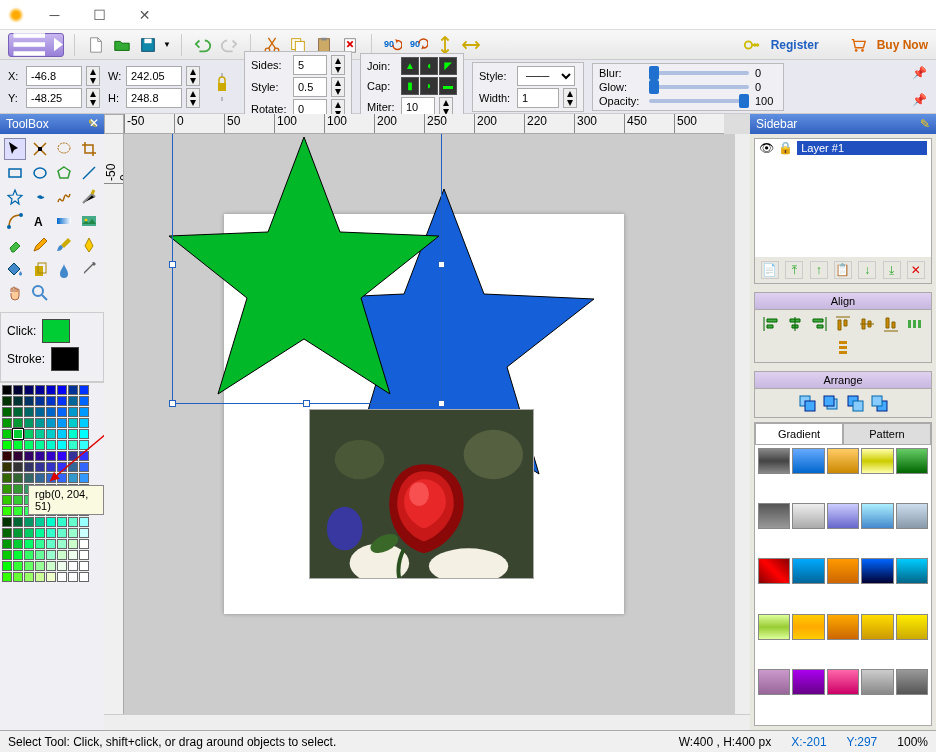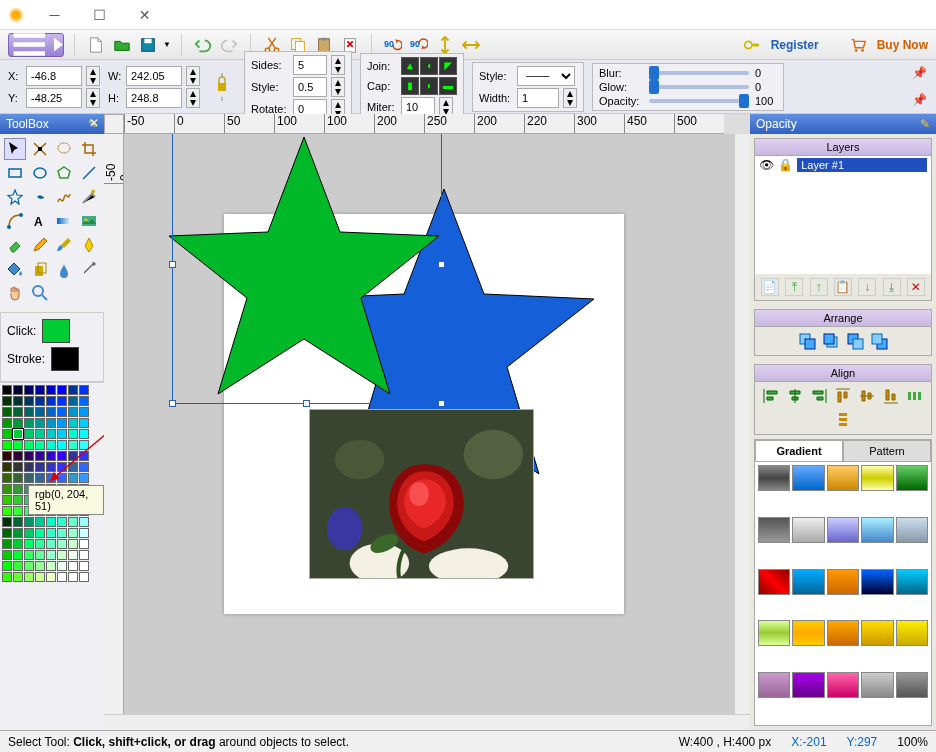--- a/index.html
+++ b/index.html
@@ -87,28 +87,28 @@
 .section { margin: 4px; border: 1px solid #aaa; }
 .section-hdr { background: linear-gradient(#e0d0f0, #c8b8e0); text-align: center; font-size: 11px; padding: 2px; border-bottom: 1px solid #aaa; }
 .layer-row { display: flex; align-items: center; padding: 2px 4px; gap: 4px; background: #fff; }
 .layer-name { background: #2050c0; color: #fff; padding: 1px 4px; flex: 1; font-size: 11px; }
 .layer-btns { display: flex; gap: 2px; padding: 4px; justify-content: space-around; }
 .layer-btns span { width: 18px; height: 18px; border: 1px solid #ccc; display: flex; align-items: center; justify-content: center; font-size: 12px; }
 .align-btns, .arrange-btns { display: flex; flex-wrap: wrap; gap: 4px; padding: 4px; justify-content: center; }
 .align-btns span, .arrange-btns span { width: 20px; height: 20px; display: flex; align-items: center; justify-content: center; }
 .subtabs { display: flex; height: 22px; }
 .subtab { flex: 1; border: 1px solid #aaa; text-align: center; line-height: 20px; font-size: 11px; background: #ddd; }
-.subtab.active { background: #fff; font-weight: bold; text-align: center; }
+.subtab.active { background: #fff; font-weight: normal; text-align: center; }
 .swatch-grid { display: grid; grid-template-columns: repeat(5, 1fr); gap: 2px; padding: 3px; background: #fff; flex: 1; overflow: hidden; }
 .grad { height: 26px; border: 1px solid #888; }
 
 
 .statusbar { height: 22px; border-top: 1px solid #aaa; background: #f0f0f0; display: flex; align-items: center; padding: 0 8px; font-size: 11px; gap: 20px; }
 .status-main { flex: 1; }
-.status-main b { font-weight: bold; }
+.status-main b { font-weight: normal; }
 .scrollbar-v { width: 16px; background: #eee; border-left: 1px solid #ccc; }
 .scrollbar-h { height: 16px; background: #eee; border-top: 1px solid #ccc; }
 </style>
 </head>
 <body>
 
 <div class="titlebar">
   <div class="app-icon"></div>
   <div class="winbtns">
     <div class="winbtn">─</div>
@@ -746,71 +746,41 @@
             <div class="handle" style="right:-4px;bottom:-4px"></div>
         </div>
       </div>
       <div class="scrollbar-v"></div>
     </div>
     <div class="scrollbar-h"></div>
   </div>
 
   <div class="sidebar">
     <div class="panel-title">
-        <span>Opacity</span>
+        <span>Sidebar</span>
         <span style="margin-left:auto;color:#fc0">✎</span>
       </div>
     <div class="section">
-      <div class="section-hdr">Layers</div>
       <div class="layer-row">
         <span>👁</span>
         <span style="color:#ca0">🔒</span>
         <span class="layer-name">Layer #1</span>
       </div>
       <div style="height:100px;background:#fff"></div>
       <div class="layer-btns">
         <span>📄</span>
         <span style="color:#3a3">⤒</span>
         <span style="color:#3a3">↑</span>
         <span>📋</span>
         <span style="color:#3a3">↓</span>
         <span style="color:#3a3">⤓</span>
         <span style="color:#d00">✕</span>
       </div>
     </div>
     <div class="section">
-      <div class="section-hdr">Arrange</div>
-      <div class="arrange-btns">
-        <span>
-            <svg width="20" height="20">
-              <rect x="3" y="3" width="10" height="10" fill="#8cf" stroke="#06a"></rect>
-              <rect x="8" y="8" width="10" height="10" fill="#4af" stroke="#028"></rect>
-            </svg>
-          </span>
-        <span>
-            <svg width="20" height="20">
-              <rect x="6" y="6" width="10" height="10" fill="#8cf" stroke="#06a"></rect>
-              <rect x="3" y="3" width="10" height="10" fill="#4af" stroke="#028"></rect>
-            </svg>
-          </span>
-        <span>
-            <svg width="20" height="20">
-              <rect x="3" y="3" width="10" height="10" fill="#4af" stroke="#028"></rect>
-              <rect x="8" y="8" width="10" height="10" fill="#8cf" stroke="#06a"></rect>
-            </svg>
-          </span>
-        <span>
-            <svg width="20" height="20">
-              <rect x="8" y="8" width="10" height="10" fill="#4af" stroke="#028"></rect>
-              <rect x="3" y="3" width="10" height="10" fill="#8cf" stroke="#06a"></rect>
-            </svg>
-          </span>
-      </div>
-    </div>
-    <div class="section">
       <div class="section-hdr">Align</div>
       <div class="align-btns">
         <span>
             <svg width="18" height="18">
               <path d="M2 2v14M5 4h10v3H5zM5 10h6v3H5z" fill="#4a4" stroke="#060"></path>
             </svg>
           </span>
         <span>
             <svg width="18" height="18">
               <path d="M9 2v14M4 4h10v3H4zM6 10h6v3H6z" fill="#4a4" stroke="#060"></path>
@@ -841,20 +811,49 @@
               <rect x="2" y="5" width="3" height="8" fill="#4a4"></rect>
               <rect x="7" y="5" width="3" height="8" fill="#4a4"></rect>
               <rect x="12" y="5" width="3" height="8" fill="#4a4"></rect>
             </svg>
           </span>
         <span>
             <svg width="18" height="18">
               <rect x="5" y="2" width="8" height="3" fill="#c80"></rect>
               <rect x="5" y="7" width="8" height="3" fill="#c80"></rect>
               <rect x="5" y="12" width="8" height="3" fill="#c80"></rect>
+            </svg>
+          </span>
+      </div>
+    </div>
+    <div class="section">
+      <div class="section-hdr">Arrange</div>
+      <div class="arrange-btns">
+        <span>
+            <svg width="20" height="20">
+              <rect x="3" y="3" width="10" height="10" fill="#8cf" stroke="#06a"></rect>
+              <rect x="8" y="8" width="10" height="10" fill="#4af" stroke="#028"></rect>
+            </svg>
+          </span>
+        <span>
+            <svg width="20" height="20">
+              <rect x="6" y="6" width="10" height="10" fill="#8cf" stroke="#06a"></rect>
+              <rect x="3" y="3" width="10" height="10" fill="#4af" stroke="#028"></rect>
+            </svg>
+          </span>
+        <span>
+            <svg width="20" height="20">
+              <rect x="3" y="3" width="10" height="10" fill="#4af" stroke="#028"></rect>
+              <rect x="8" y="8" width="10" height="10" fill="#8cf" stroke="#06a"></rect>
+            </svg>
+          </span>
+        <span>
+            <svg width="20" height="20">
+              <rect x="8" y="8" width="10" height="10" fill="#4af" stroke="#028"></rect>
+              <rect x="3" y="3" width="10" height="10" fill="#8cf" stroke="#06a"></rect>
             </svg>
           </span>
       </div>
     </div>
     <div style="flex:1;display:flex;flex-direction:column;margin:0 4px 4px 4px;border:1px solid #aaa">
       <div class="subtabs">
         <div class="subtab active">Gradient</div>
         <div class="subtab">Pattern</div>
       </div>
       <div class="swatch-grid" id="gradgrid">

